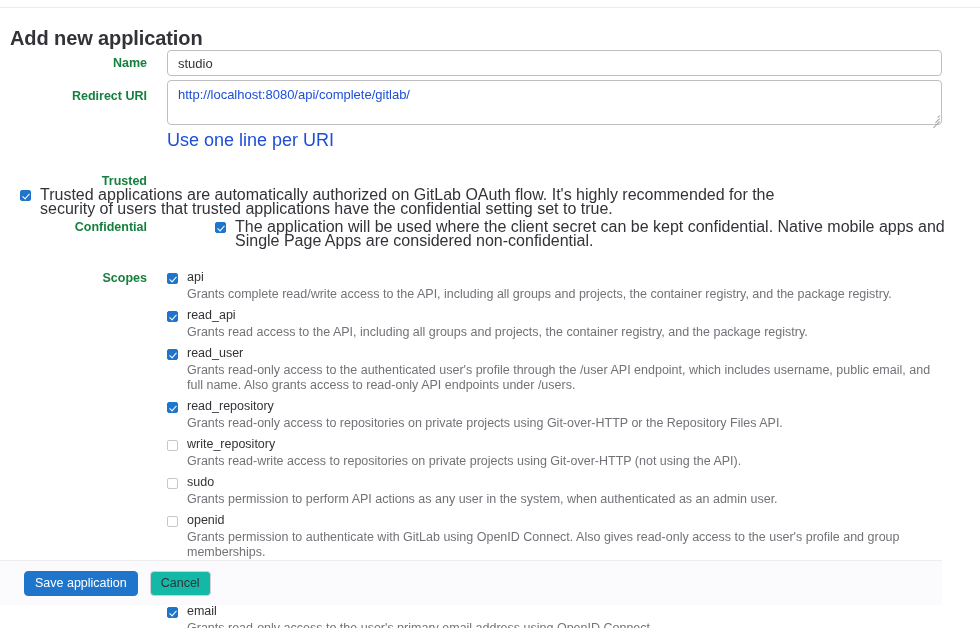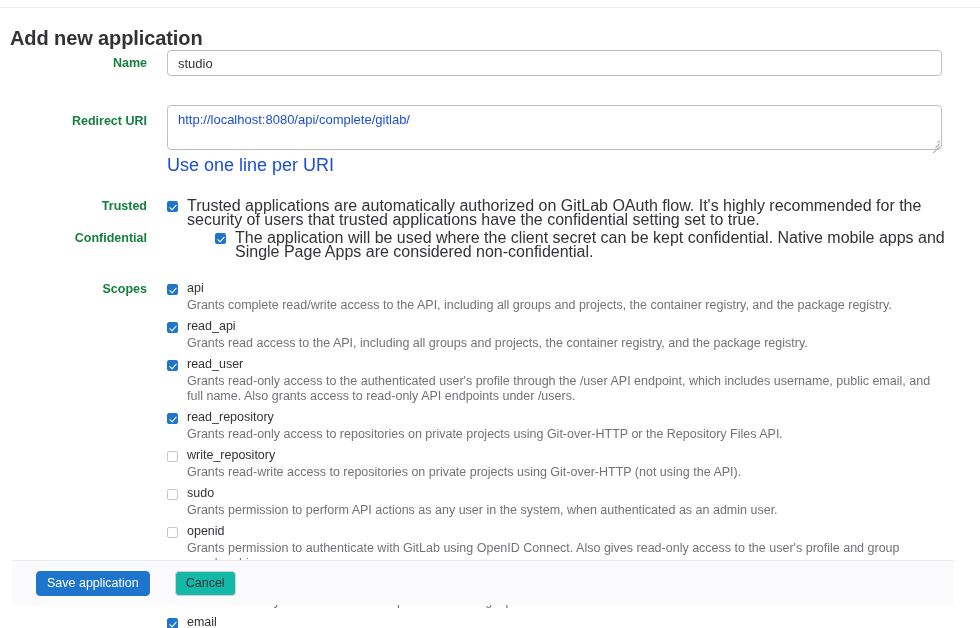--- a/index.html
+++ b/index.html
@@ -71,21 +71,21 @@
     padding: 0 10px;
     font-family: "Liberation Sans", sans-serif;
     font-size: 13px;
     color: #333238;
     background: #fff;
     outline: none;
     line-height: 24px;
   }
   
   .row-uri .form-label { padding-top: 9px; }
-  .row-uri { margin-top: 29px; }
+  .row-uri { margin-top: 4px; }
   .textarea-wrap { position: relative; width: 775px; }
   .textarea-input {
     display: block;
     width: 775px;
     height: 45px;
     box-sizing: border-box;
     border: 1px solid #bfbfc3;
     border-radius: 4px;
     padding: 5px 10px;
     font-family: "Liberation Sans", sans-serif;
@@ -146,21 +146,21 @@
     height: 6px;
     border: solid #ffffff;
     border-width: 0 1.4px 1.4px 0;
     transform: rotate(42deg);
   }
   .cb.unchecked {
     background: #ffffff;
     border: 1px solid #c6c6cb;
   }
   
-  .row-trusted { margin-top: 23px; }
+  .row-trusted { margin-top: 23px; flex-direction: column; }
   .row-confidential { margin-top: 4px; gap: 48px; }
   .check-line {
     display: flex;
     align-items: flex-start;
     gap: 9px;
   }
   .check-desc {
     font-size: 16px;
     color: #333238;
     line-height: 14px;
@@ -183,30 +183,30 @@
   .scope-desc {
     font-size: 12.5px;
     color: #737278;
     line-height: 15px;
     max-width: 745px;
   }
   
   .footer {
     position: absolute;
     top: 560px;
-    left: 12px;
+    left: 0;
     width: 942px;
     height: 45px;
     box-sizing: border-box;
     background: #fbfafd;
     border-top: 1px solid #ececef;
     display: flex;
     align-items: center;
     padding-left: 24px;
-    gap: 25px;
+    gap: 12px;
   }
   .btn {
     font-family: "Liberation Sans", sans-serif;
     font-size: 12.5px;
     border-radius: 4px;
     padding: 0 10px;
     height: 25px;
     line-height: 23px;
     box-sizing: border-box;
     cursor: pointer;

